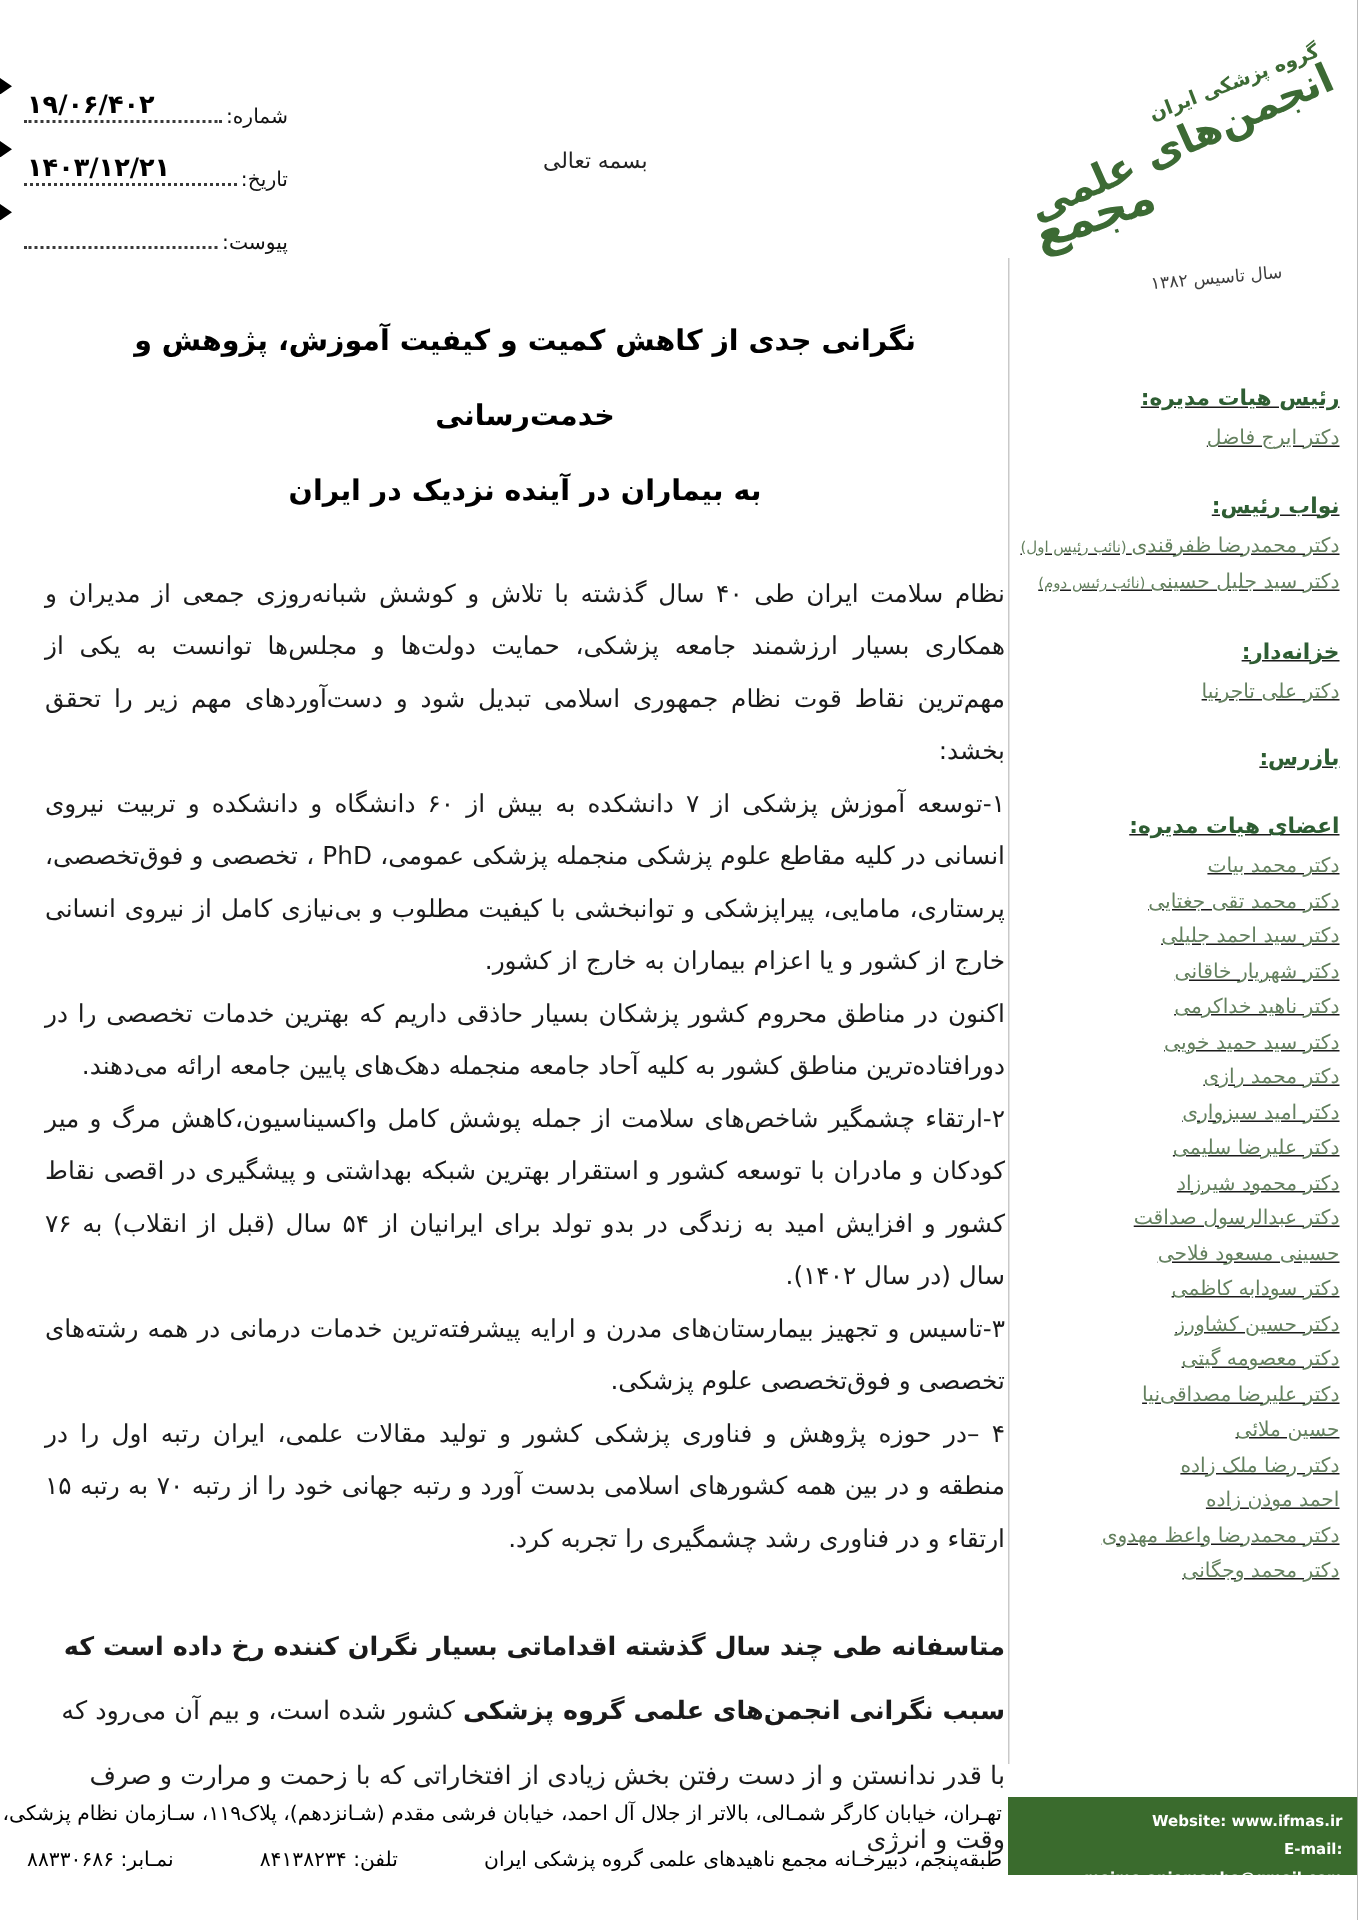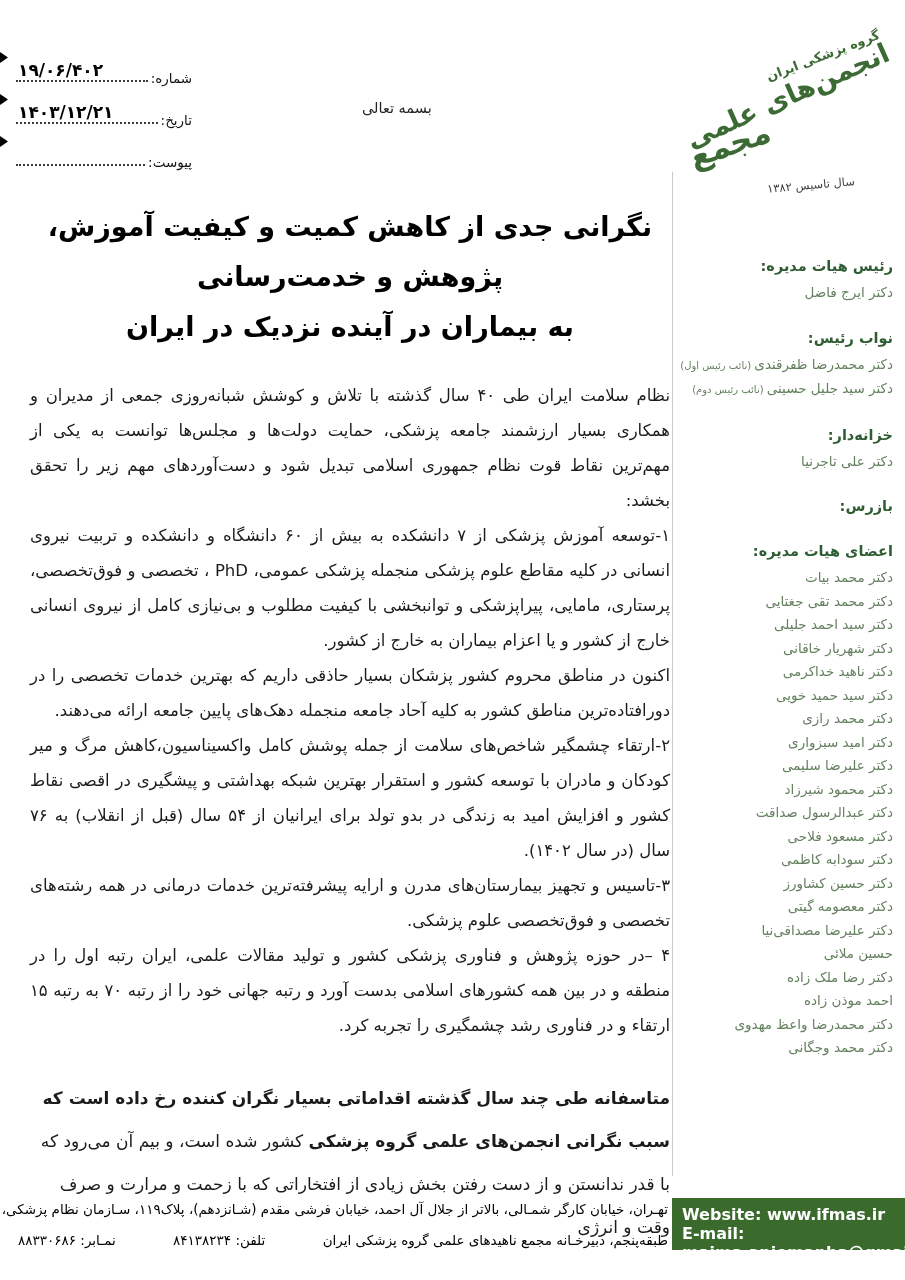--- a/index.html
+++ b/index.html
@@ -27,44 +27,44 @@
   .logo-small{top:30px;right:16px;transform:rotate(-21deg);font-size:13px;font-weight:bold;}
   .logo-main{top:62px;right:2px;transform:rotate(-24deg);font-size:27px;font-weight:bold;}
   .logo-bottom{top:108px;right:128px;transform:rotate(-19deg);font-size:31px;font-weight:bold;}
   .logo-founded{top:160px;right:44px;transform:rotate(-5deg);font-size:11.5px;color:#3d3d3d !important;}
 
   
   .divider{position:absolute;left:672px;top:172px;width:1px;height:1004px;background:#c9c9c9;}
 
   
   .main{position:absolute;top:202px;left:30px;width:640px;}
-  .doc-title{font-size:27px;font-weight:bold;color:#000;text-align:center;line-height:50px;
+  .doc-title{font-size:19px;font-weight:bold;color:#000;text-align:center;line-height:50px;
              margin:0 0 26px 0;}
   .body-text p{margin:0;font-size:16.5px;line-height:35px;text-align:justify;}
   .closing{margin-top:34px !important;font-size:17px !important;line-height:43px !important;}
   .closing b{font-weight:bold;}
 
   
   .sidebar{position:absolute;top:254px;right:0;width:232px;padding:0 12px 0 4px;
-           box-sizing:border-box;text-align:right;}
+           box-sizing:border-box;text-align:right;text-decoration:underline;}
   .sb-section{margin-bottom:21px;}
   .sb-heading{margin:0 0 3px 0;font-size:14.5px;font-weight:bold;color:#2e5d33;line-height:24px;}
   .sb-member{font-size:13.5px;color:#64805f;line-height:23.5px;white-space:nowrap;}
   .sb-note{font-size:10px;}
 
   
   .footer{position:absolute;bottom:24px;left:18px;width:650px;font-size:13.5px;
           line-height:31px;color:#000000;}
   .footer-line1{text-align:justify;text-align-last:justify;white-space:nowrap;}
   .footer-line2{display:flex;justify-content:space-between;align-items:baseline;}
   .footer-line2 span{white-space:nowrap;}
 
   .contact-box{position:absolute;right:0;bottom:30px;width:233px;height:52px;background:#3a6b2d;
-               color:#fff;font-weight:bold;font-size:16px;line-height:19px;direction:ltr;
-               text-align:left;padding:7px 10px;box-sizing:border-box;}
+               color:#fff;font-weight:bold;font-size:10px;line-height:19px;direction:ltr;
+               text-align:right;padding:7px 10px;box-sizing:border-box;}
 </style>
 </head>
 <body>
 
 <div class="page">
 
   <div class="edge-mark" style="top:52px"></div>
   <div class="edge-mark" style="top:94px"></div>
   <div class="edge-mark" style="top:136px"></div>
 
@@ -136,21 +136,21 @@
           <div class="sb-member">دکتر محمد تقی جغتایی</div>
           <div class="sb-member">دکتر سید احمد جلیلی</div>
           <div class="sb-member">دکتر شهریار خاقانی</div>
           <div class="sb-member">دکتر ناهید خداکرمی</div>
           <div class="sb-member">دکتر سید حمید خویی</div>
           <div class="sb-member">دکتر  محمد رازی</div>
           <div class="sb-member">دکتر امید سبزواری</div>
           <div class="sb-member">دکتر علیرضا سلیمی</div>
           <div class="sb-member">دکتر محمود شیرزاد</div>
           <div class="sb-member">دکتر عبدالرسول صداقت</div>
-          <div class="sb-member">دکتر مسعود فلاحی</div>
+          <div class="sb-member">حسینی مسعود فلاحی</div>
           <div class="sb-member">دکتر سودابه کاظمی</div>
           <div class="sb-member">دکتر حسین کشاورز</div>
           <div class="sb-member">دکتر معصومه گیتی</div>
           <div class="sb-member">دکتر علیرضا مصداقی‌نیا</div>
           <div class="sb-member">حسین ملائی</div>
           <div class="sb-member">دکتر رضا ملک زاده</div>
           <div class="sb-member">احمد موذن زاده</div>
           <div class="sb-member">دکتر محمدرضا واعظ مهدوی</div>
           <div class="sb-member">دکتر محمد وجگانی</div>
         </div>

